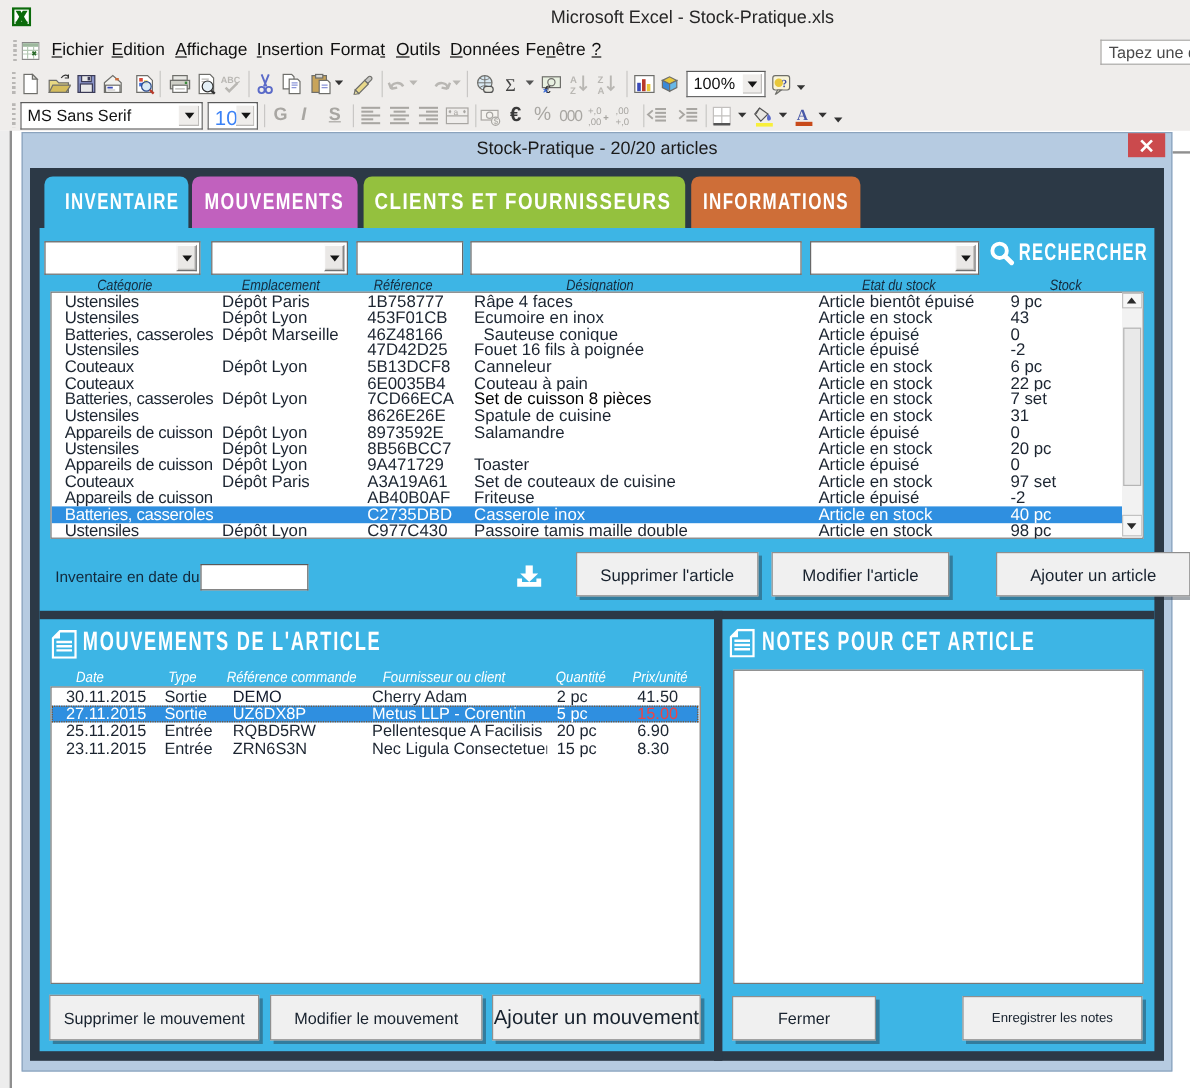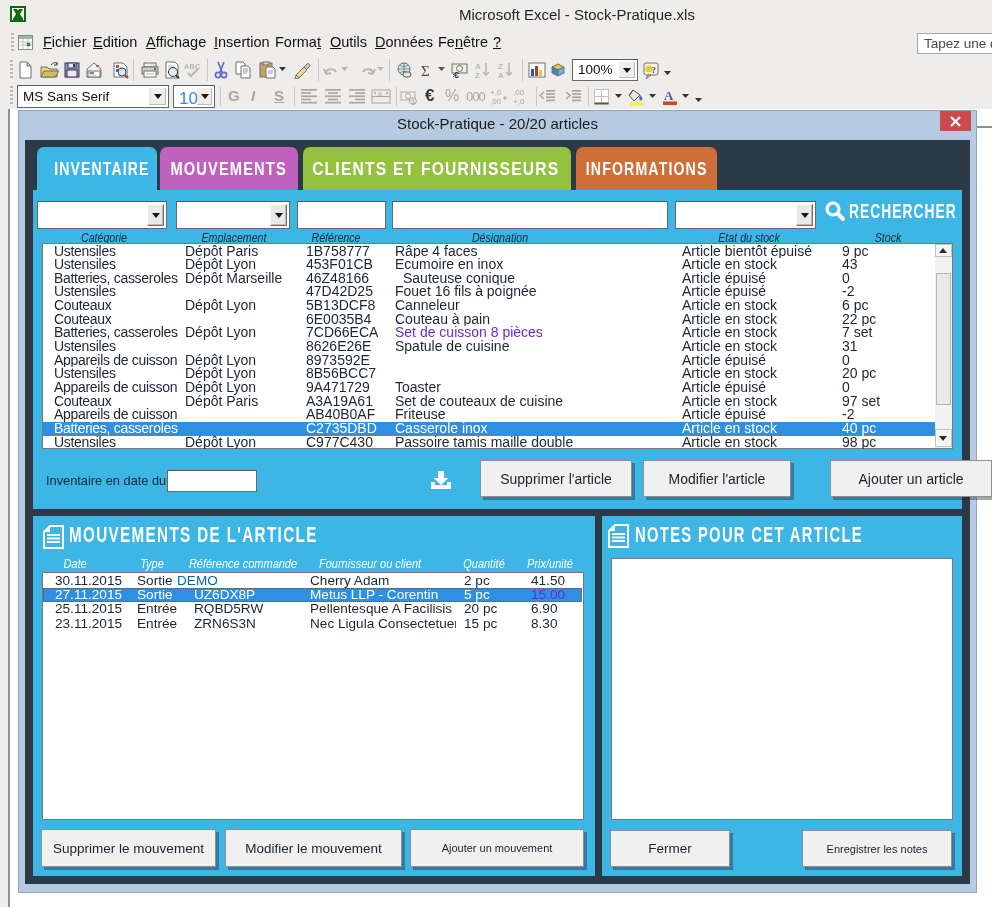--- a/index.html
+++ b/index.html
@@ -398,31 +398,32 @@
 <div class="cell" style="left:639px;top:54.60px;width:155px;color:#1c2531">Article en stock</div>
 <div class="cell" style="left:799px;top:54.60px;width:93px;color:#1c2531">6 pc</div>
 <div class="cell" style="letter-spacing:-.3px;left:11px;top:68.25px;width:128px;color:#1c2531">Couteaux</div>
 <div class="cell" style="left:263px;top:68.25px;width:85px;color:#1c2531">6E0035B4</div>
 <div class="cell" style="left:352px;top:68.25px;width:282px;color:#1c2531">Couteau à pain</div>
 <div class="cell" style="left:639px;top:68.25px;width:155px;color:#1c2531">Article en stock</div>
 <div class="cell" style="left:799px;top:68.25px;width:93px;color:#1c2531">22 pc</div>
 <div class="cell" style="letter-spacing:-.3px;left:11px;top:81.90px;width:128px;color:#1c2531">Batteries, casseroles</div>
 <div class="cell" style="left:142px;top:81.90px;width:115px;color:#1c2531">Dépôt Lyon</div>
 <div class="cell" style="left:263px;top:81.90px;width:85px;color:#1c2531">7CD66ECA</div>
-<div class="cell" style="left:352px;top:81.90px;width:282px;color:#6d28d9">Set de cuisson 8 pièces</div>
+<div class="cell" style="left:352px;top:81.90px;width:282px;color:#000000">Set de cuisson 8 pièces</div>
 <div class="cell" style="left:639px;top:81.90px;width:155px;color:#1c2531">Article en stock</div>
 <div class="cell" style="left:799px;top:81.90px;width:93px;color:#1c2531">7 set</div>
 <div class="cell" style="letter-spacing:-.3px;left:11px;top:95.55px;width:128px;color:#1c2531">Ustensiles</div>
 <div class="cell" style="left:263px;top:95.55px;width:85px;color:#1c2531">8626E26E</div>
 <div class="cell" style="left:352px;top:95.55px;width:282px;color:#1c2531">Spatule de cuisine</div>
 <div class="cell" style="left:639px;top:95.55px;width:155px;color:#1c2531">Article en stock</div>
 <div class="cell" style="left:799px;top:95.55px;width:93px;color:#1c2531">31</div>
 <div class="cell" style="letter-spacing:-.3px;left:11px;top:109.20px;width:128px;color:#1c2531">Appareils de cuisson</div>
 <div class="cell" style="left:142px;top:109.20px;width:115px;color:#1c2531">Dépôt Lyon</div>
 <div class="cell" style="left:263px;top:109.20px;width:85px;color:#1c2531">8973592E</div>
+<div class="cell" style="left:352px;top:109.20px;width:282px;color:#1c2531">Salamandre</div>
 <div class="cell" style="left:639px;top:109.20px;width:155px;color:#1c2531">Article épuisé</div>
 <div class="cell" style="left:799px;top:109.20px;width:93px;color:#1c2531">0</div>
 <div class="cell" style="letter-spacing:-.3px;left:11px;top:122.85px;width:128px;color:#1c2531">Ustensiles</div>
 <div class="cell" style="left:142px;top:122.85px;width:115px;color:#1c2531">Dépôt Lyon</div>
 <div class="cell" style="left:263px;top:122.85px;width:85px;color:#1c2531">8B56BCC7</div>
 <div class="cell" style="left:639px;top:122.85px;width:155px;color:#1c2531">Article en stock</div>
 <div class="cell" style="left:799px;top:122.85px;width:93px;color:#1c2531">20 pc</div>
 <div class="cell" style="letter-spacing:-.3px;left:11px;top:136.50px;width:128px;color:#1c2531">Appareils de cuisson</div>
 <div class="cell" style="left:142px;top:136.50px;width:115px;color:#1c2531">Dépôt Lyon</div>
 <div class="cell" style="left:263px;top:136.50px;width:85px;color:#1c2531">9A471729</div>
@@ -489,48 +490,48 @@
 <div class="whdr" style="left:152px;top:557px">Type</div>
 <div class="whdr" style="left:243px;top:557px">Référence commande</div>
 <div class="whdr" style="left:370px;top:557px">Fournisseur ou client</div>
 <div class="whdr" style="left:484px;top:557px">Quantité</div>
 <div class="whdr" style="left:550px;top:557px">Prix/unité</div>
 
 <div class="abs" style="left:42px;top:572px;width:542px;height:248px;background:#fff;border:1px solid #777"></div>
 <div class="abs" style="left:43px;top:573px;width:540px;height:246px;overflow:hidden;font-size:13.6px;color:#1c2531;line-height:14.2px">
 <div class="cell" style="left:12px;top:1.00px;width:78px;color:#1c2531">30.11.2015</div>
 <div class="cell" style="left:94px;top:1.00px;width:54px;color:#1c2531">Sortie</div>
-<div class="cell" style="left:134px;top:1.00px;width:112px;color:#0369a1">DEMO</div>
+<div class="cell" style="left:151px;top:1.00px;width:112px;color:#0f172a">DEMO</div>
 <div class="cell" style="left:267px;top:1.00px;width:146px;color:#1c2531">Cherry Adam</div>
 <div class="cell" style="left:421px;top:1.00px;width:64px;color:#1c2531">2 pc</div>
 <div class="cell" style="left:488px;top:1.00px;width:52px;color:#1c2531">41.50</div>
 <div class="abs" style="left:0;top:15.20px;width:539px;height:14.2px;background:#2f8fe0;outline:1px dotted #8a4a10;outline-offset:-1px"></div>
 <div class="cell" style="left:12px;top:15.20px;width:78px;color:#fff">27.11.2015</div>
 <div class="cell" style="left:94px;top:15.20px;width:54px;color:#fff">Sortie</div>
 <div class="cell" style="left:151px;top:15.20px;width:112px;color:#fff">UZ6DX8P</div>
 <div class="cell" style="left:267px;top:15.20px;width:146px;color:#fff">Metus LLP - Corentin</div>
 <div class="cell" style="left:421px;top:15.20px;width:64px;color:#fff">5 pc</div>
-<div class="cell" style="left:488px;top:15.20px;width:52px;color:#6d28d9">15.00</div>
+<div class="cell" style="left:488px;top:15.20px;width:52px;color:#ef4444">15.00</div>
 <div class="cell" style="left:12px;top:29.40px;width:78px;color:#1c2531">25.11.2015</div>
 <div class="cell" style="left:94px;top:29.40px;width:54px;color:#1c2531">Entrée</div>
 <div class="cell" style="left:151px;top:29.40px;width:112px;color:#1c2531">RQBD5RW</div>
 <div class="cell" style="left:267px;top:29.40px;width:146px;color:#1c2531">Pellentesque A Facilisis LLC</div>
 <div class="cell" style="left:421px;top:29.40px;width:64px;color:#1c2531">20 pc</div>
 <div class="cell" style="left:488px;top:29.40px;width:52px;color:#1c2531">6.90</div>
 <div class="cell" style="left:12px;top:43.60px;width:78px;color:#1c2531">23.11.2015</div>
 <div class="cell" style="left:94px;top:43.60px;width:54px;color:#1c2531">Entrée</div>
 <div class="cell" style="left:151px;top:43.60px;width:112px;color:#1c2531">ZRN6S3N</div>
 <div class="cell" style="left:267px;top:43.60px;width:146px;color:#1c2531">Nec Ligula Consectetuer L</div>
 <div class="cell" style="left:421px;top:43.60px;width:64px;color:#1c2531">15 pc</div>
 <div class="cell" style="left:488px;top:43.60px;width:52px;color:#1c2531">8.30</div>
 </div>
 
 <div class="btn" style="left:41px;top:829px;width:175px;height:38px;font-size:13.5px">Supprimer le mouvement</div>
 <div class="btn" style="left:225px;top:829px;width:177px;height:38px;font-size:13.5px">Modifier le mouvement</div>
-<div class="btn" style="left:410px;top:829px;width:174px;height:38px;font-size:11px">Ajouter un mouvement</div>
+<div class="btn" style="left:410px;top:829px;width:174px;height:38px;font-size:17px">Ajouter un mouvement</div>
 
 <svg class="abs" style="left:608px;top:524px" width="21" height="24" viewBox="0 0 21 24">
 <path d="M20 1 h-13 l-6 6 v16 h19 Z" fill="none" stroke="#fff" stroke-width="2"></path>
 <path d="M7 1 l-6 6 h6 Z" fill="#fff"></path>
 <line x1="4" y1="10" x2="17" y2="10" stroke="#fff" stroke-width="2"></line>
 <line x1="4" y1="13.5" x2="17" y2="13.5" stroke="#fff" stroke-width="2"></line>
 <line x1="4" y1="17" x2="17" y2="17" stroke="#fff" stroke-width="2"></line>
 </svg>
 <div class="cond abs" style="left:635px;top:523px;font-size:22px;letter-spacing:2px;line-height:24px;transform:scaleX(.67);transform-origin:0 0">NOTES POUR CET ARTICLE</div>
 <div class="abs" style="left:611px;top:558px;width:342px;height:262px;background:#fff;border:1px solid #777"></div>

